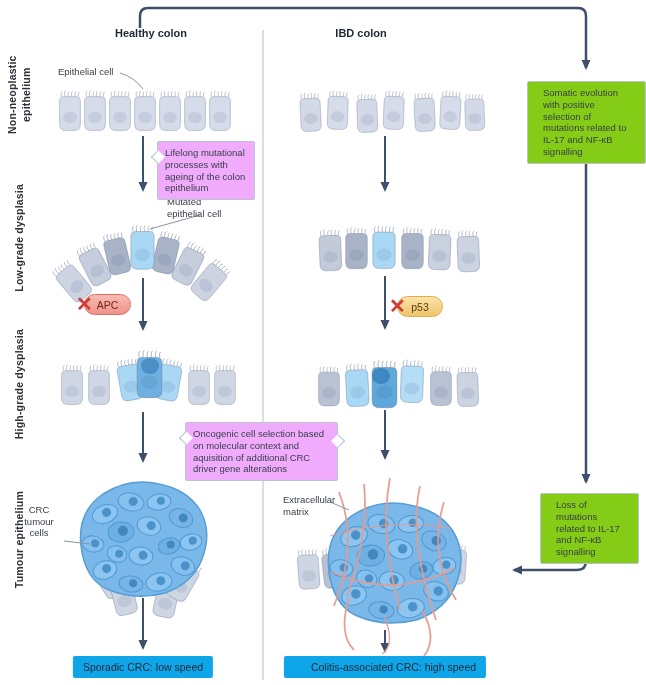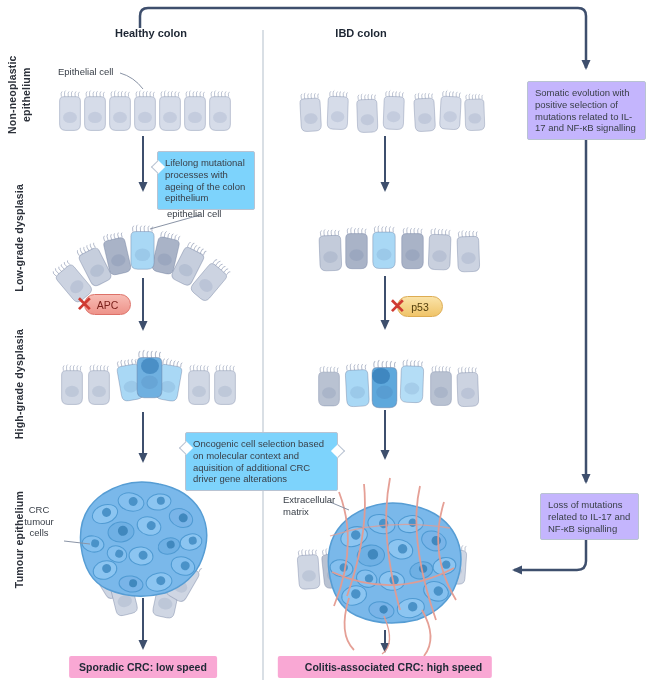--- a/index.html
+++ b/index.html
@@ -4,36 +4,36 @@
 <style>
   html,body{margin:0;padding:0;background:#fff;}
   .canvas{position:relative;width:646px;height:685px;background:#ffffff;
           font-family:"Liberation Sans",sans-serif;overflow:hidden;}
   svg.layer{position:absolute;left:0;top:0;}
   .stagewrap{position:absolute;left:2px;width:36px;display:flex;align-items:center;justify-content:center;}
   .stagewrap span{writing-mode:vertical-rl;transform:rotate(180deg);font-weight:bold;
           font-size:10.5px;color:#2c313a;text-align:center;line-height:1.3;letter-spacing:.2px;}
   .colhead{position:absolute;transform:translateX(-50%);font-weight:bold;font-size:11px;color:#1d2633;white-space:nowrap;}
   .note{position:absolute;font-size:9.5px;line-height:1.22;color:#3a4049;}
-  .callout{position:absolute;background:#7dd3fc;border:1px solid #b9c3d2;border-radius:2px;
-           padding:5px 7px;font-size:9.5px;line-height:1.24;color:#3a4049;box-sizing:border-box;margin-top:10px;}
+  .callout{position:absolute;background:#f0abfc;border:1px solid #b9c3d2;border-radius:2px;
+           padding:5px 7px;font-size:9.5px;line-height:1.24;color:#3a4049;box-sizing:border-box;}
   .callout .tl{position:absolute;width:9px;height:9px;background:#fff;border-left:1px solid #b9c3d2;
            border-bottom:1px solid #b9c3d2;transform:rotate(45deg);left:-5.5px;top:10px;}
   .callout .tr{position:absolute;width:9px;height:9px;background:#fff;border-right:1px solid #b9c3d2;
            border-top:1px solid #b9c3d2;transform:rotate(45deg);right:-5.5px;top:13px;}
-  .sidebox{position:absolute;background:#c4b5fd;border:1px solid #b9c3d2;border-radius:2px;
-           padding:5px 7px;font-size:9.5px;line-height:1.24;color:#3a4049;box-sizing:border-box;}
+  .sidebox{position:absolute;background:#84cc16;border:1px solid #b9c3d2;border-radius:2px;
+           padding:5px 15px;font-size:9.5px;line-height:1.24;color:#3a4049;box-sizing:border-box;}
   .pill{position:absolute;height:21px;border-radius:11px;display:flex;align-items:center;
         justify-content:center;font-size:10.5px;box-sizing:border-box;}
   .pill.apc{background:linear-gradient(#f7bcb4,#ee938a);border:1.5px solid #dd7168;color:#7c221c;}
   .pill.p53{background:linear-gradient(#fae3a8,#f0c469);border:1.5px solid #ddac52;color:#54400f;}
   .xmark{position:absolute;left:-9px;top:50%;transform:translateY(-53%);font-size:20px;
          font-weight:bold;color:#cf3b33;line-height:1;}
-  .outcome{position:absolute;transform:translateX(-50%);background:#f9a8d4;padding:5px 10px;
-           font-weight:bold;font-size:10.5px;color:#222b38;border-radius:2px;white-space:nowrap;}
+  .outcome{position:absolute;transform:translateX(-50%);background:#0ea5e9;padding:5px 10px;
+           font-weight:normal;font-size:10.5px;color:#222b38;border-radius:2px;white-space:nowrap;}
 </style>
 </head>
 <body>
 
 <div class="canvas">
 
   <svg class="layer" width="646" height="685" viewBox="0 0 646 685">
     <defs>
       <marker id="ah" markerUnits="userSpaceOnUse" markerWidth="11" markerHeight="10" refX="8" refY="4.5" orient="auto">
         <path d="M0,0 L10,4.5 L0,9 Z" fill="#3e4f6d"></path>

